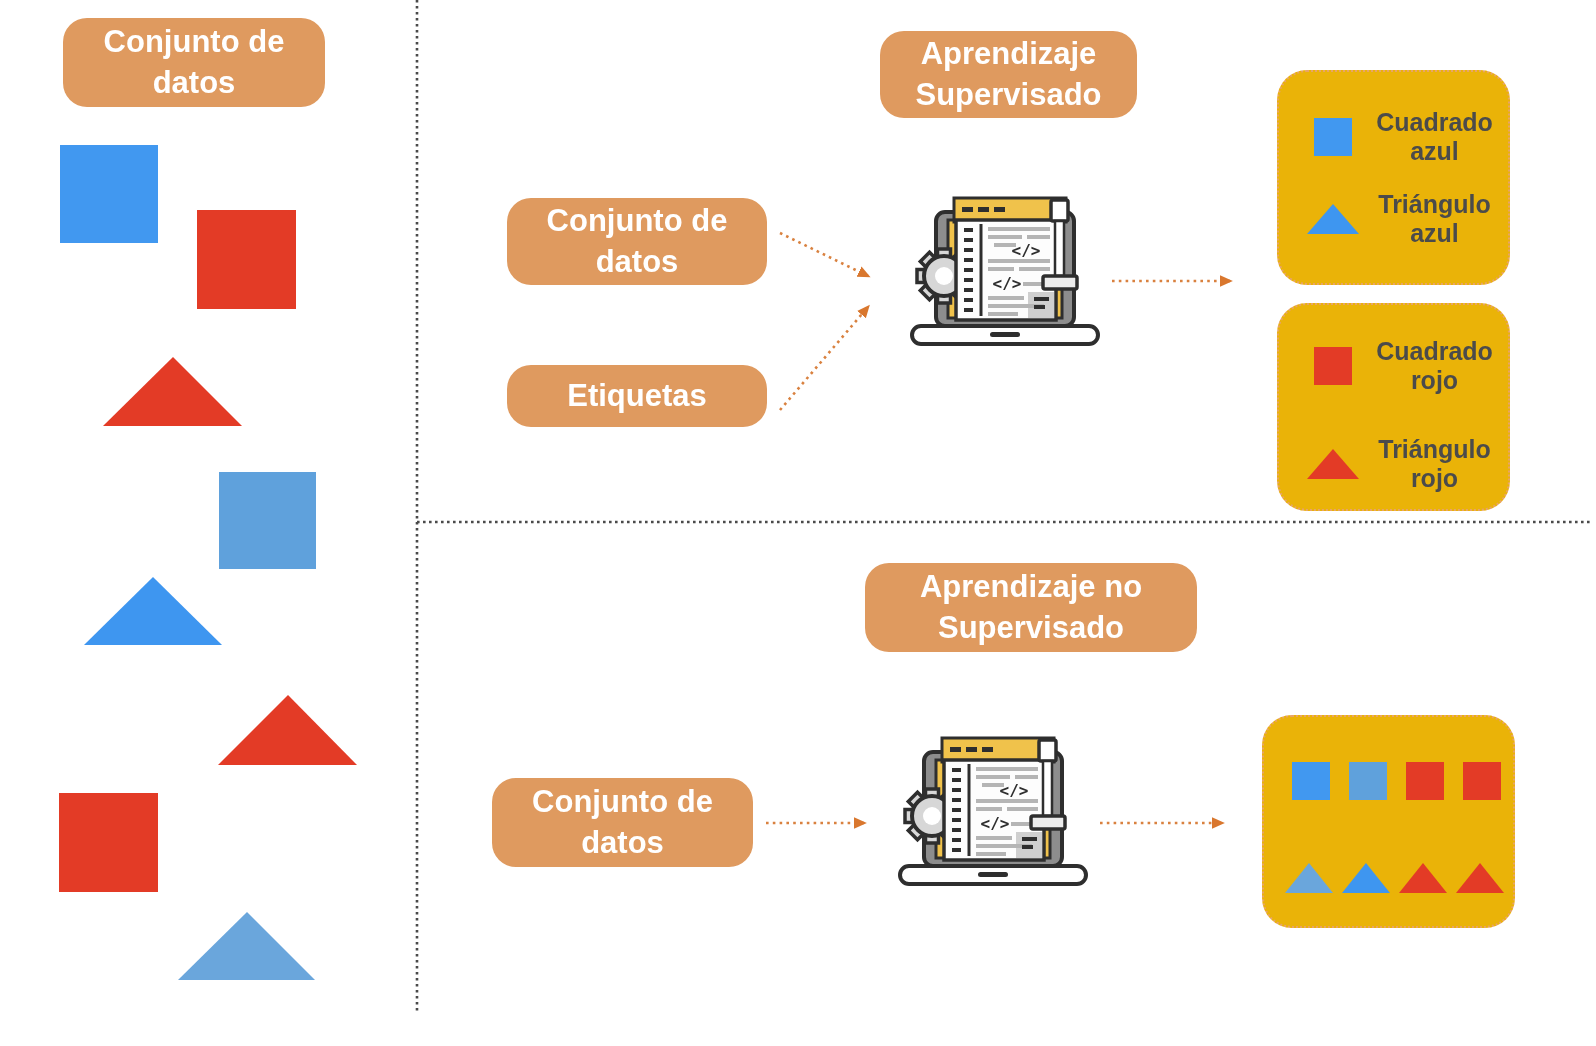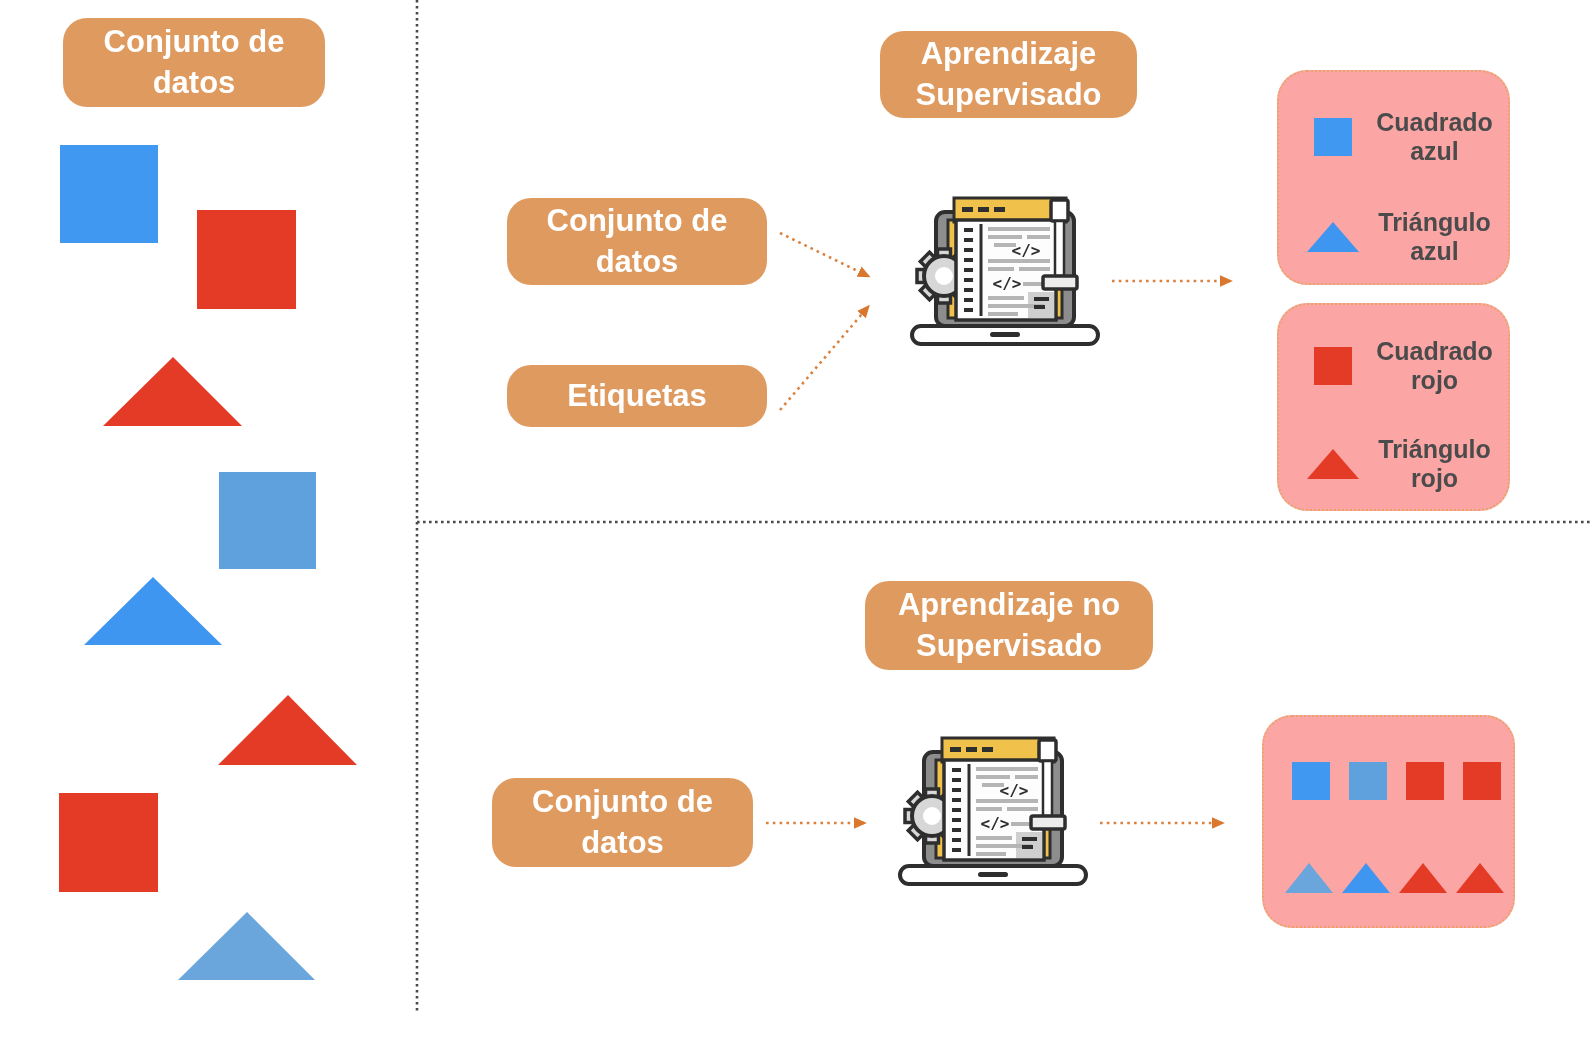--- a/index.html
+++ b/index.html
@@ -25,21 +25,21 @@
     position:absolute; width:0; height:0;
     border-left-style:solid; border-right-style:solid; border-bottom-style:solid;
     border-left-color:transparent; border-right-color:transparent;
   }
   .bc-blue  { border-bottom-color:#3E96F0; }
   .bc-lblue { border-bottom-color:#6AA6DC; }
   .bc-red   { border-bottom-color:#E33B26; }
 
   
   .outline-box {
-    position:absolute; background:#fca5a5;
+    position:absolute; background:#eab308;
     border:2px dotted #E8A468; border-radius:30px;
   }
   .legend-row {
     position:absolute; left:0; right:0; height:62px;
     display:flex; align-items:center; padding:0 10px 0 16px;
   }
   .legend-icon-wrap { width:76px; display:flex; justify-content:center; align-items:center; }
   .legend-label {
     flex:1; text-align:center; font-weight:bold; font-size:25px;
     line-height:1.18; color:#4B4B4B;
@@ -170,21 +170,21 @@
       <use href="#laptop-sym"></use>
     </svg>
 
   <div class="outline-box" style="left:1277px; top:70px; width:233px; height:215px;">
     <div class="legend-row" style="top:34px">
       <div class="legend-icon-wrap">
           <div class="licon-sq c-blue"></div>
         </div>
       <div class="legend-label">Cuadrado azul</div>
     </div>
-    <div class="legend-row" style="top:134px">
+    <div class="legend-row" style="top:116px">
       <div class="legend-icon-wrap">
           <div class="licon-tri bc-blue"></div>
         </div>
       <div class="legend-label">Triángulo azul</div>
     </div>
   </div>
 
   <div class="outline-box" style="left:1277px; top:303px; width:233px; height:208px;">
     <div class="legend-row" style="top:30px">
       <div class="legend-icon-wrap">
@@ -193,21 +193,21 @@
       <div class="legend-label">Cuadrado rojo</div>
     </div>
     <div class="legend-row" style="top:128px">
       <div class="legend-icon-wrap">
           <div class="licon-tri bc-red"></div>
         </div>
       <div class="legend-label">Triángulo rojo</div>
     </div>
   </div>
 
-  <div class="obox" style="left:865px; top:563px; width:288px; height:89px;margin-top:18px;">Aprendizaje no Supervisado</div>
+  <div class="obox" style="left:865px; top:563px; width:332px; height:89px;">Aprendizaje no Supervisado</div>
 
   <div class="obox" style="left:492px; top:778px; width:261px; height:89px;">Conjunto de datos</div>
 
   <svg class="laptop" style="left:898px; top:736px;" width="190" height="150" viewBox="0 0 190 150">
       <use href="#laptop-sym"></use>
     </svg>
 
   <div class="outline-box" style="left:1262px; top:715px; width:253px; height:213px;">
     <div class="cluster-row-squares">
       <div class="csq c-blue"></div>

